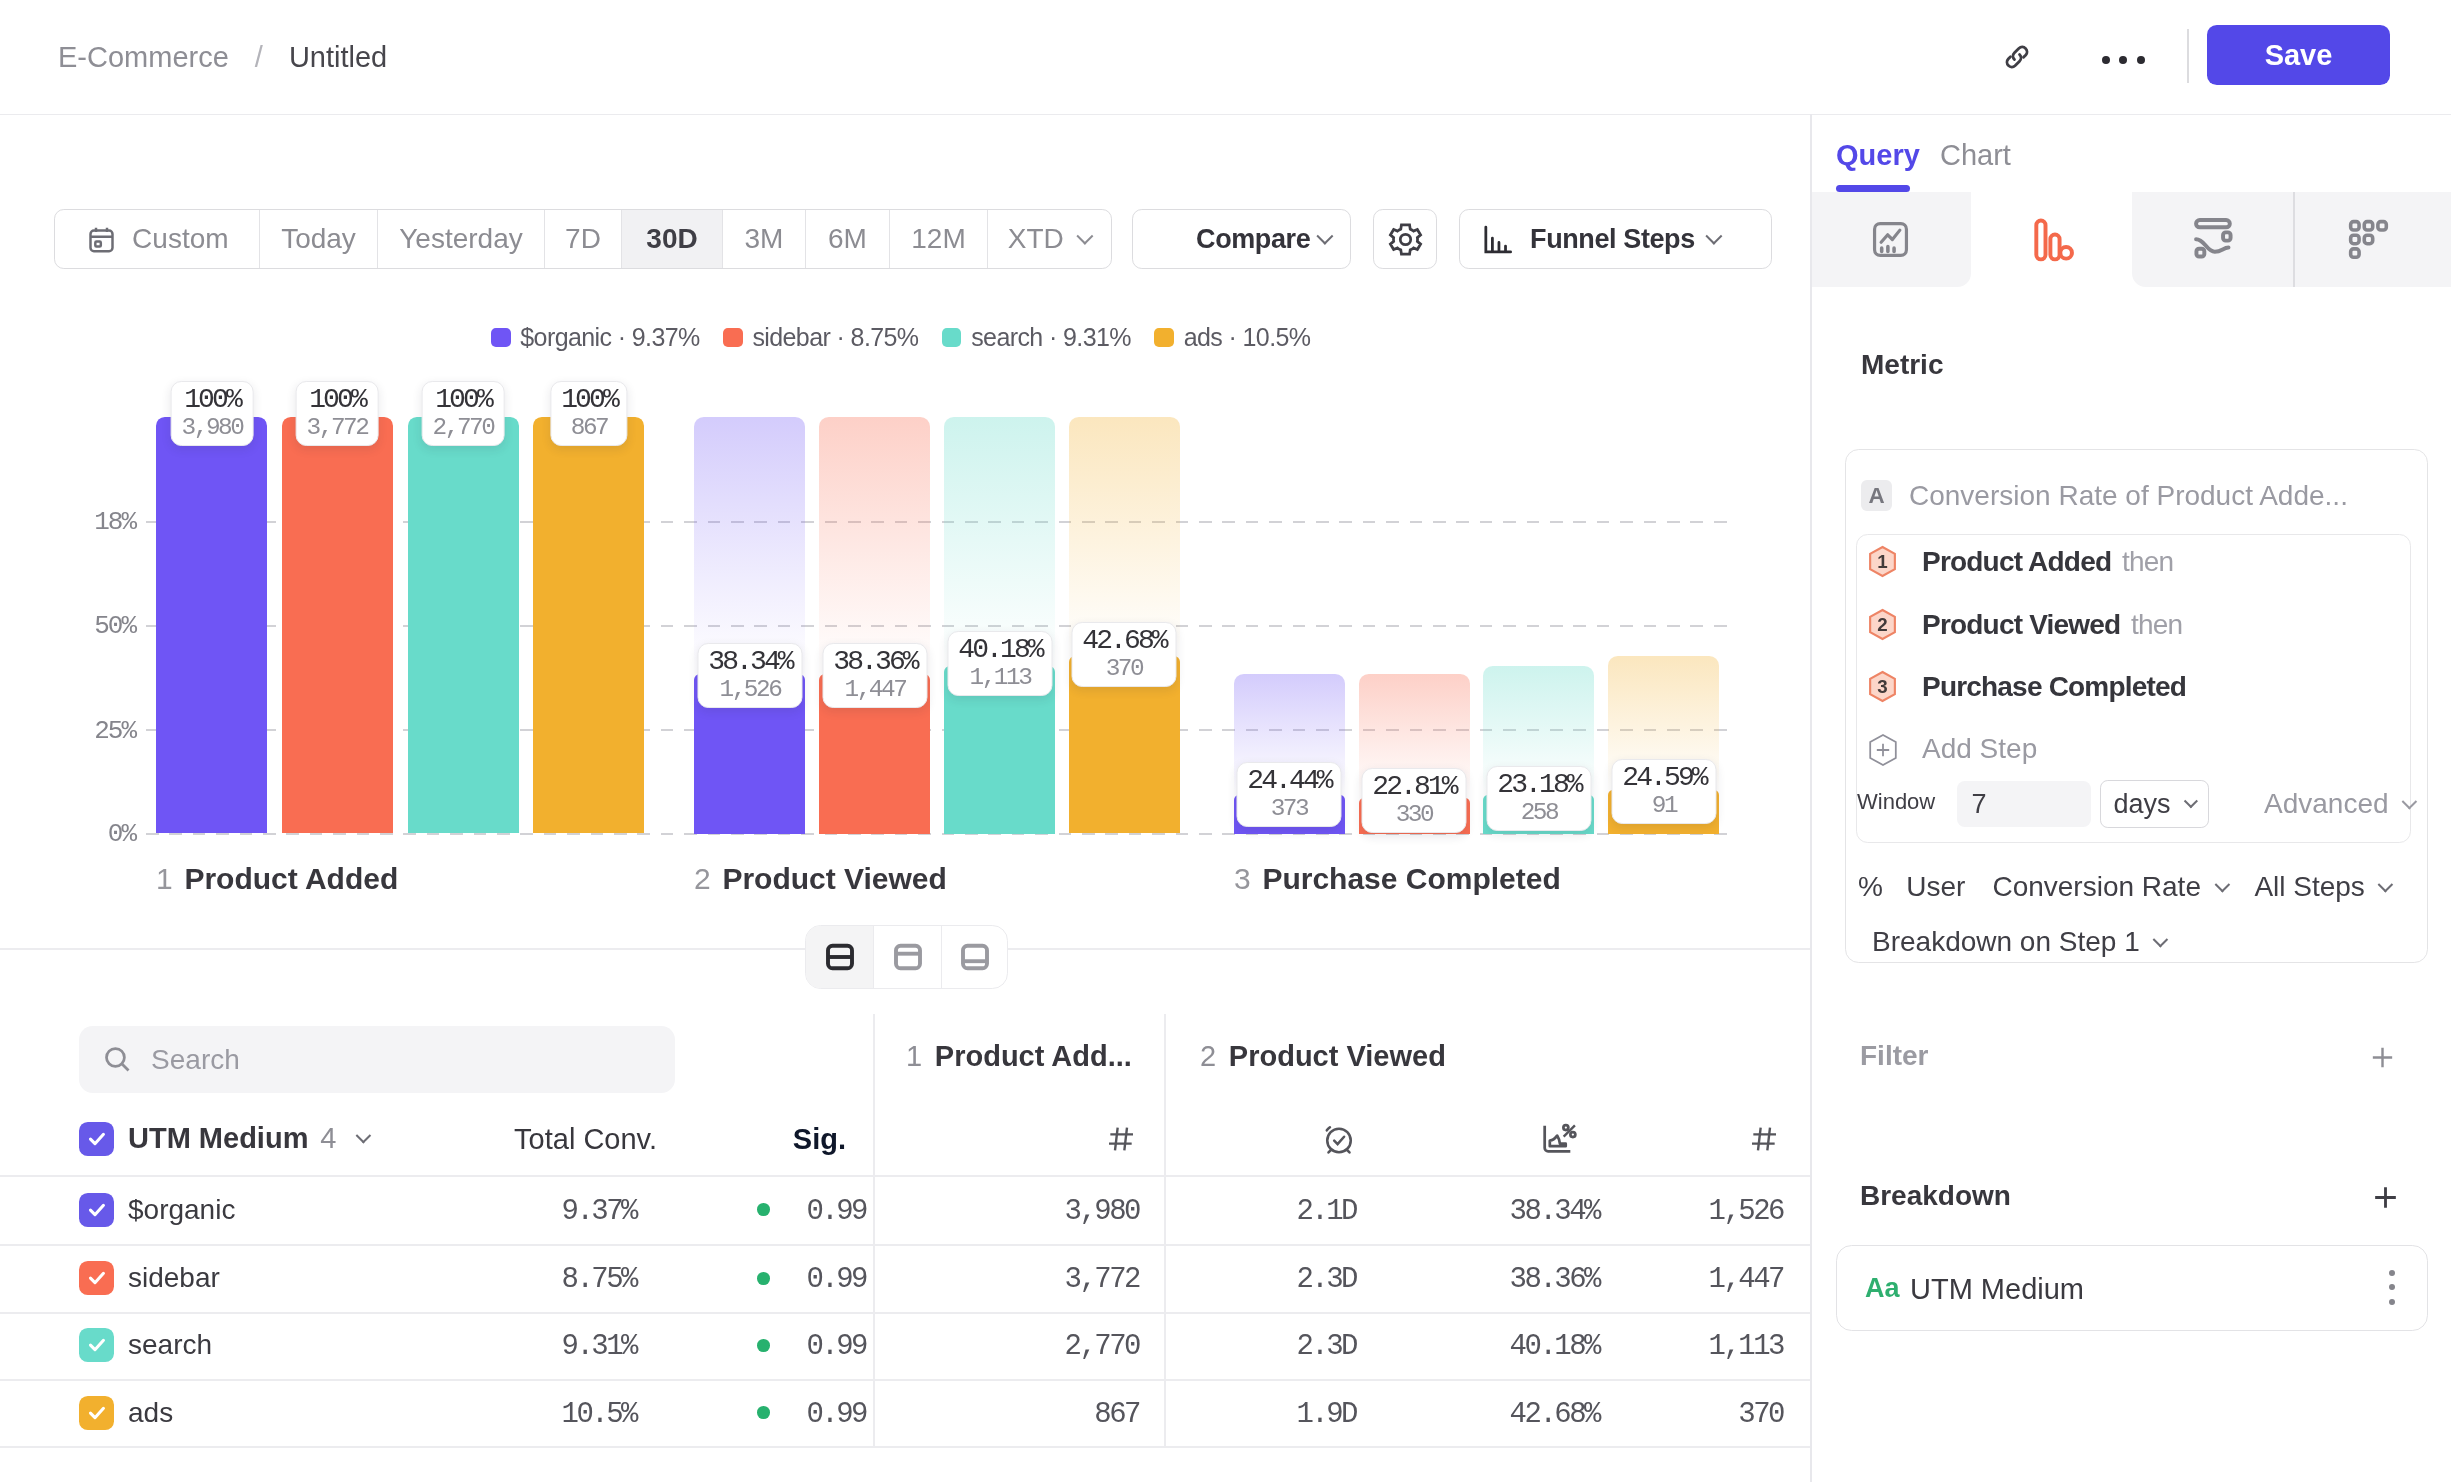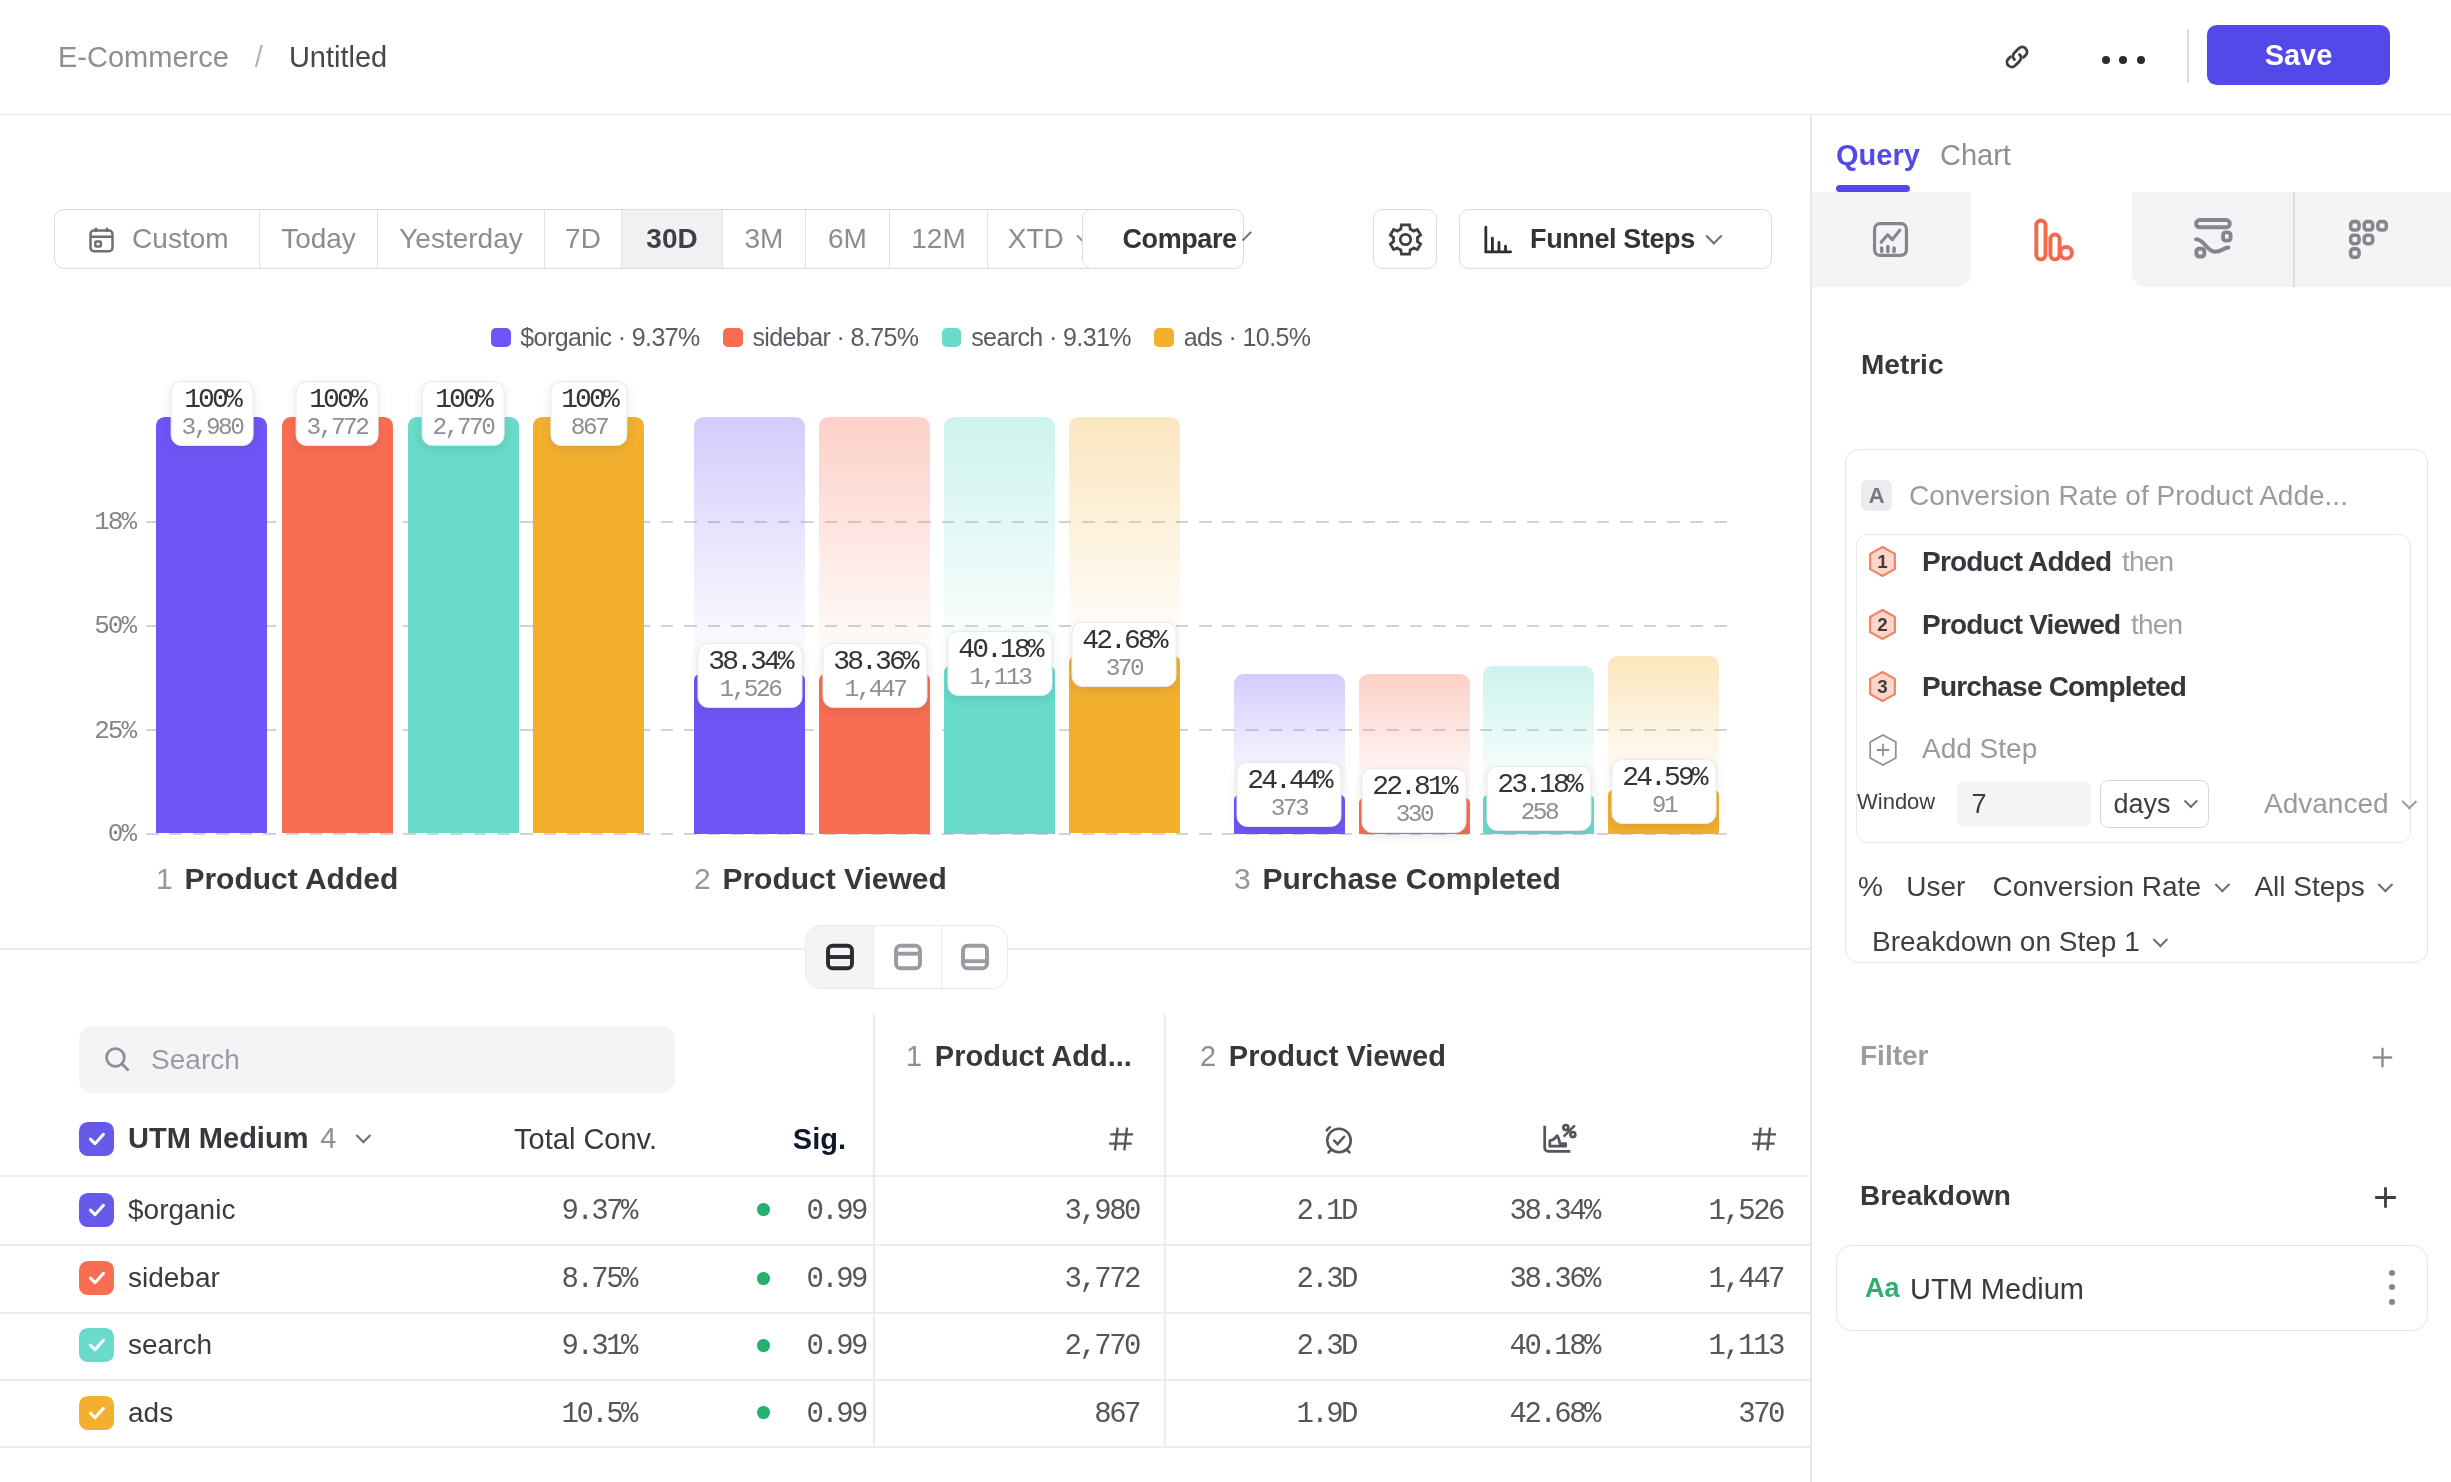--- a/index.html
+++ b/index.html
@@ -70,21 +70,21 @@
   </div>
   <div class="cell" style="width:118px;">Today</div>
   <div class="cell" style="width:167px;">Yesterday</div>
   <div class="cell" style="width:77px;">7D</div>
   <div class="cell" style="width:101px;background:#f1f1f3;color:#3f3e45;font-weight:600;">30D</div>
   <div class="cell" style="width:83px;">3M</div>
   <div class="cell" style="width:84px;">6M</div>
   <div class="cell" style="width:98px;">12M</div>
   <div class="cell" style="width:124px;">XTD&nbsp;&nbsp;<span class="chev" style="width:9.8px;height:9.8px;border-color:#8c8c92;"></span></div>
 </div>
-<div class="btn" style="left:1082px;top:209px;width:162px;height:60px;padding-left:44px;">
+<div class="btn" style="left:1132px;top:209px;width:219px;height:60px;padding-left:44px;">
   <span style="font-size:27px;letter-spacing:-0.4px;font-weight:600;color:#34333a;">Compare</span>&nbsp;&nbsp;
   <span class="chev" style="width:9.8px;height:9.8px;"></span>
 </div>
 <div class="btn" style="left:1373px;top:209px;width:64px;height:60px;">
   <svg width="39" height="39" viewBox="0 0 24 24" fill="none" stroke="#3f3e45" stroke-width="1.7">
     <circle cx="12" cy="12" r="3.2"></circle>
     <path d="M19.4 12a7.4 7.4 0 0 0-.1-1.2l2-1.6-2-3.4-2.4 1a7.4 7.4 0 0 0-2-1.2L14.5 3h-5l-.4 2.6a7.4 7.4 0 0 0-2 1.2l-2.4-1-2 3.4 2 1.6a7.4 7.4 0 0 0 0 2.4l-2 1.6 2 3.4 2.4-1a7.4 7.4 0 0 0 2 1.2l.4 2.6h5l.4-2.6a7.4 7.4 0 0 0 2-1.2l2.4 1 2-3.4-2-1.6c.07-.4.1-.8.1-1.2z"></path>
   </svg>
 </div>
 <div class="btn" style="left:1459px;top:209px;width:313px;height:60px;justify-content:flex-start;padding-left:19.5px;">

